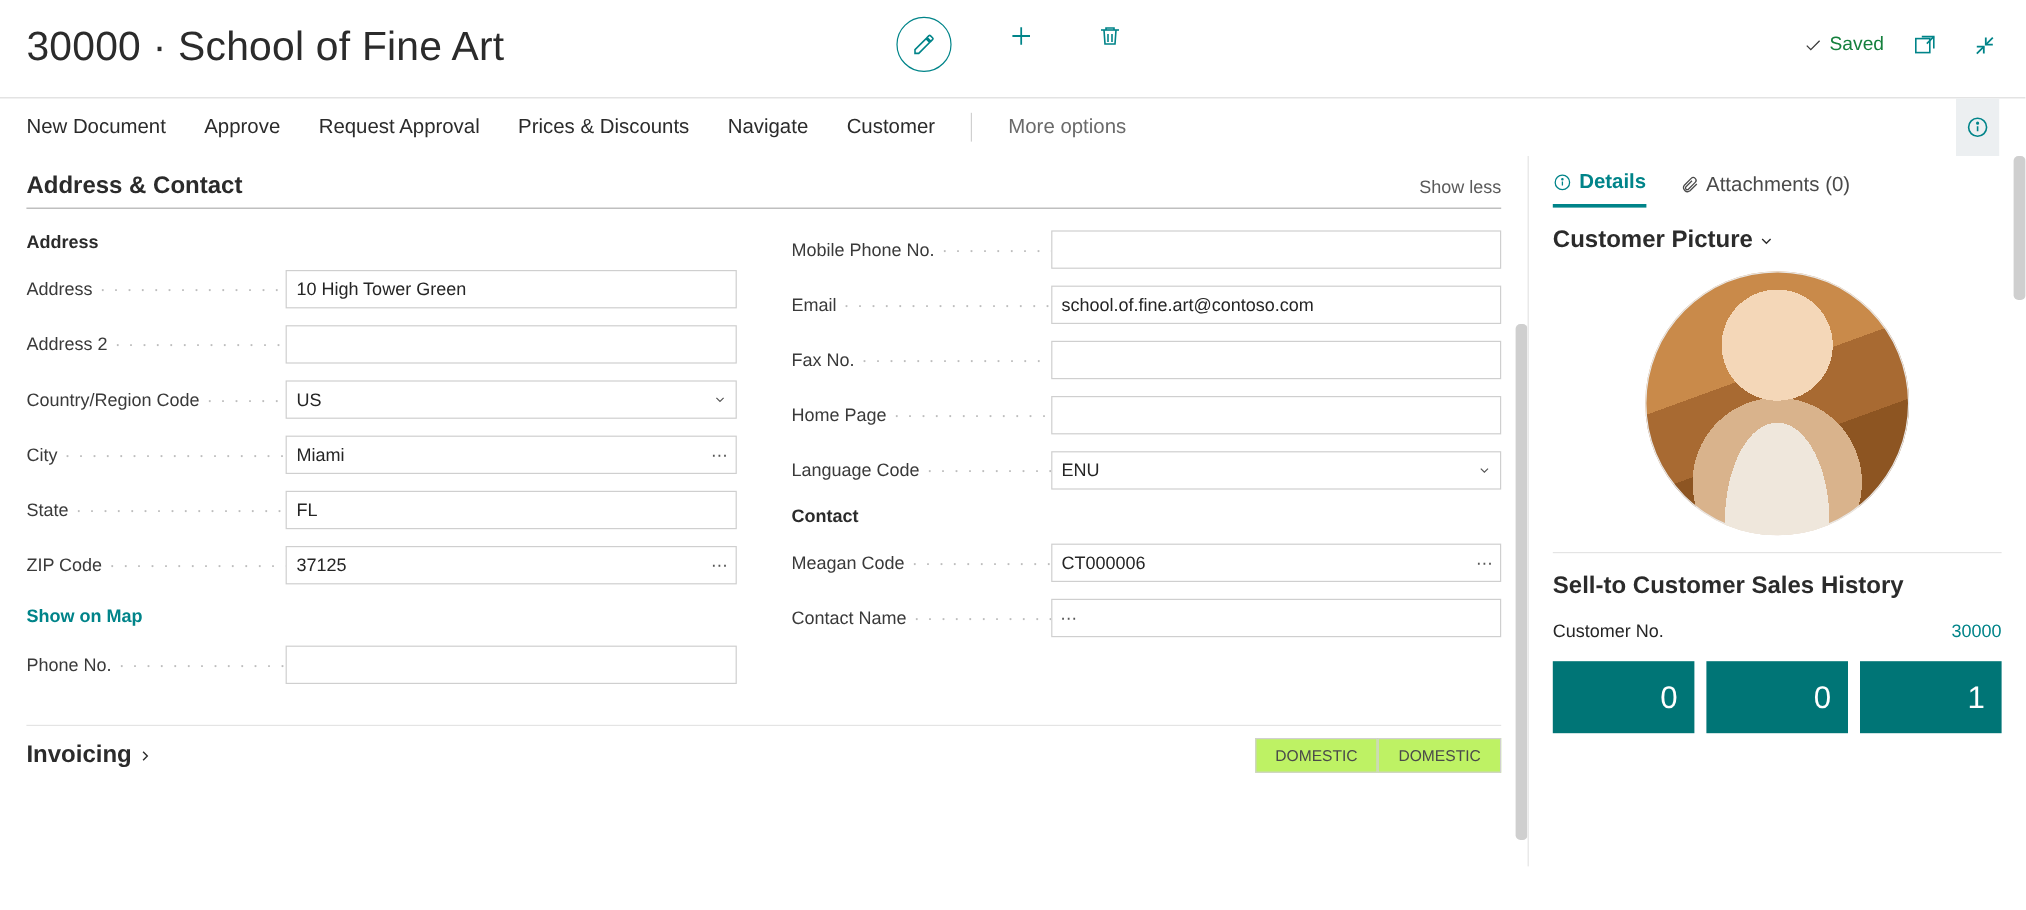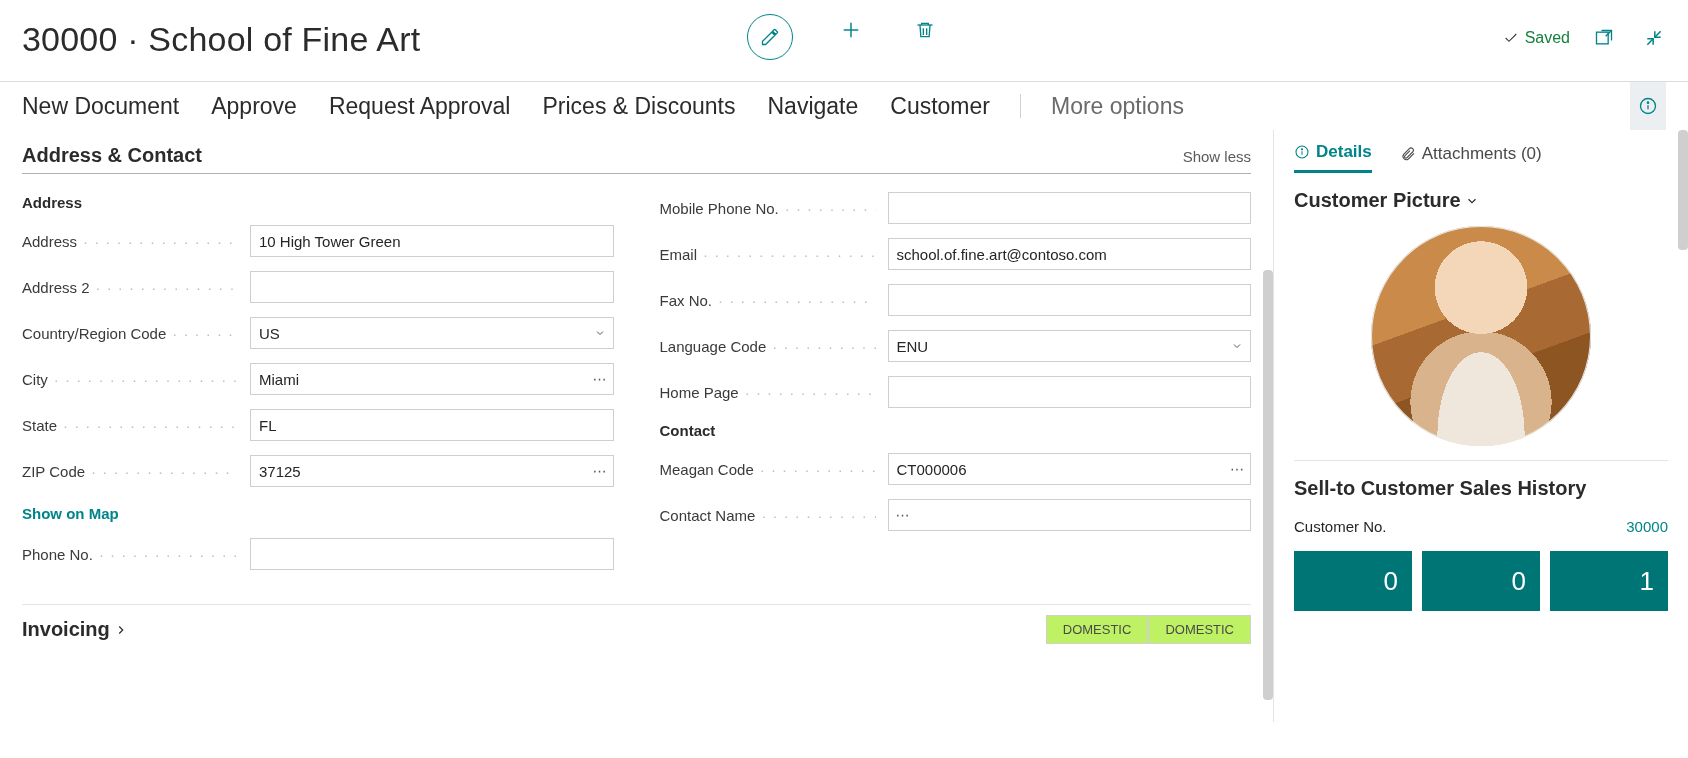--- a/index.html
+++ b/index.html
@@ -84,21 +84,21 @@
     height:1px;background:#dcdcdc;margin:14px 0 0 0;
   }
   
   .action-bar{
     display:flex;
     align-items:center;
     padding:0 22px;
     height:48px;
   }
   .action-item{
-    font-size:23px;
+    font-size:17px;
     color:#2b2b2b;
     padding:0 16px;
     cursor:pointer;
     height:100%;
     display:flex;align-items:center;text-align:right;
   }
   .action-bar .first{padding-left:0;}
   .action-sep{
     width:1px;height:24px;background:#d0d0d0;margin:0 14px;
   }
@@ -147,21 +147,21 @@
   
   .form-cols{
     display:flex;gap:46px;
   }
   .col{flex:1;min-width:0;}
   .group-label{
     font-weight:600;font-size:15px;color:#2b2b2b;margin:2px 0 14px 0;
   }
   .field-row{
     display:flex;align-items:center;margin-bottom:14px;height:32px;
-    gap:12px;
+    gap:0;
   }
   .field-label{
     width:216px;
     color:#3a3a3a;
     font-size:15px;
     position:relative;
     white-space:nowrap;
     overflow:hidden;
   }
   .field-label::after{
@@ -431,36 +431,36 @@
         </div>
 
         <div class="field-row">
           <div class="field-label"><span>Fax No.</span></div>
           <div class="field-input">
               <input value="" style="">
             </div>
         </div>
 
         <div class="field-row">
+          <div class="field-label"><span>Home Page</span></div>
+          <div class="field-input">
+              <input value="" style="">
+            </div>
+        </div>
+
+        <div class="field-row">
           <div class="field-label"><span>Language Code</span></div>
           <div class="field-input">
             <input value="ENU" style="">
             <div class="input-assist">
               <svg width="12" height="12" viewBox="0 0 24 24" fill="none" stroke="currentColor" stroke-width="2">
                   <polyline points="6 9 12 15 18 9"></polyline>
                 </svg>
             </div>
           </div>
-        </div>
-
-        <div class="field-row">
-          <div class="field-label"><span>Home Page</span></div>
-          <div class="field-input">
-              <input value="" style="">
-            </div>
         </div>
 
         <div class="group-label">Contact</div>
 
         <div class="field-row">
           <div class="field-label"><span>Meagan Code</span></div>
           <div class="field-input">
             <input value="CT000006" style="">
             <div class="input-assist">⋯</div>
           </div>

